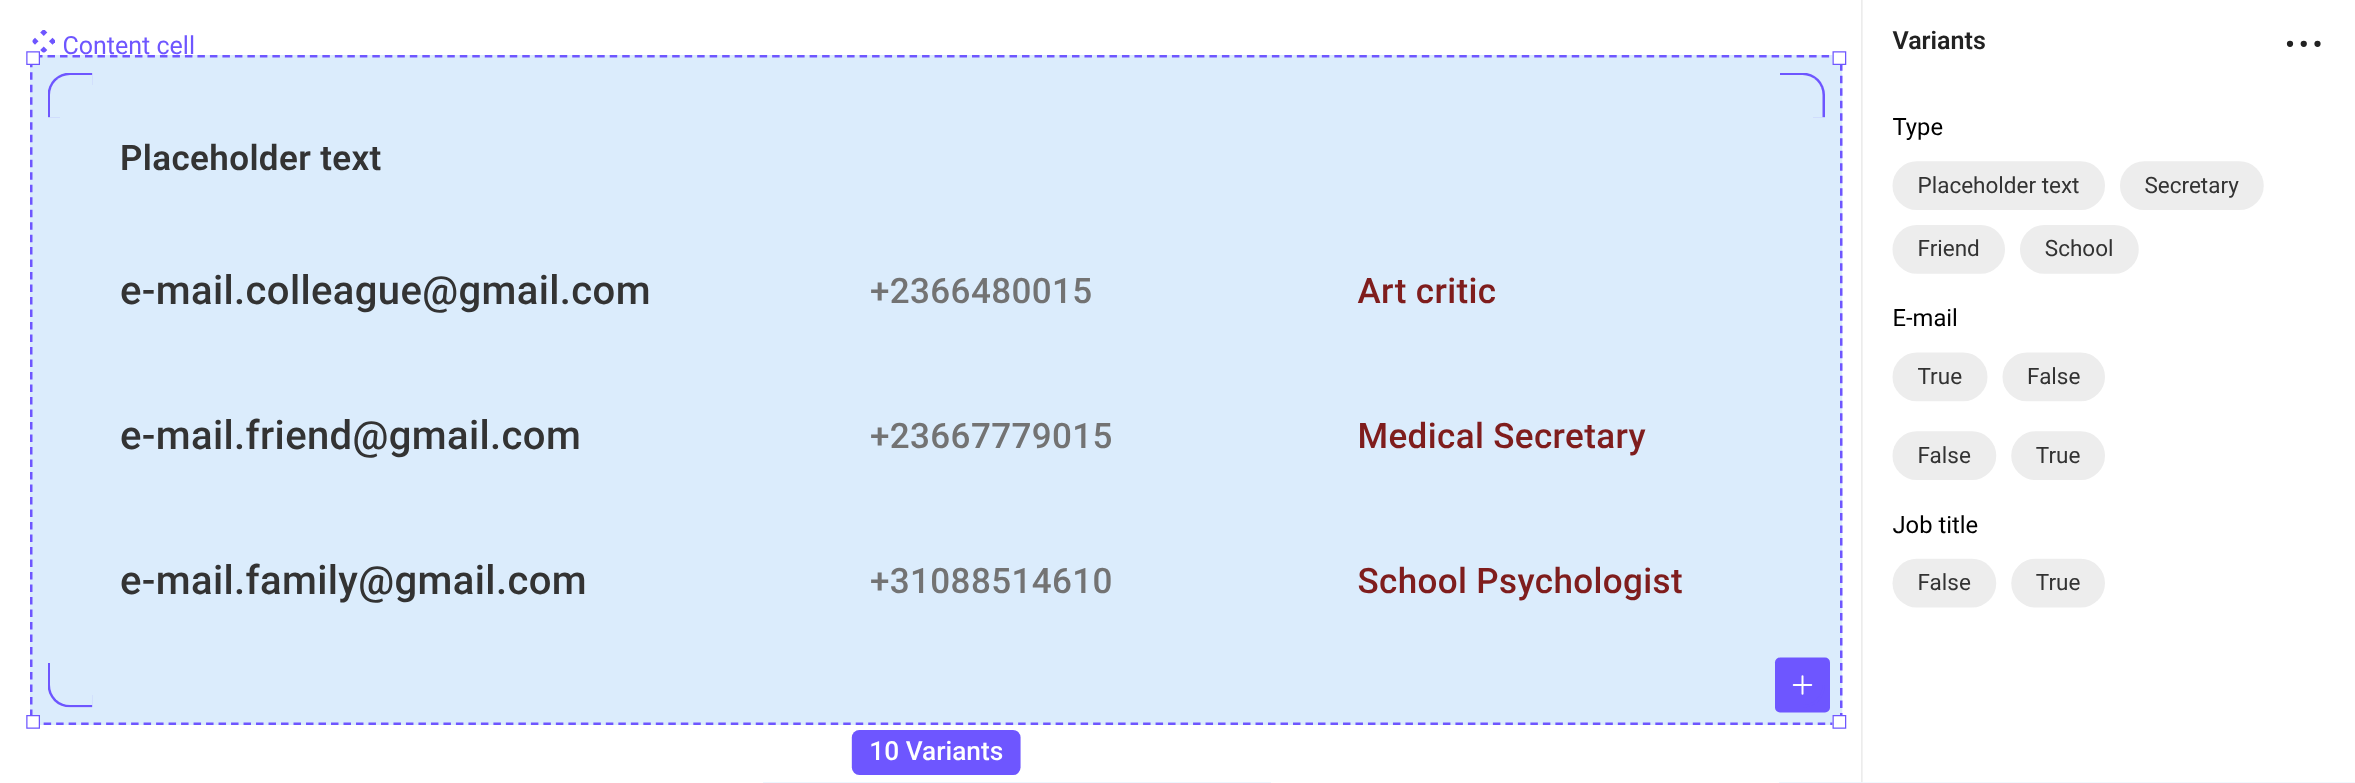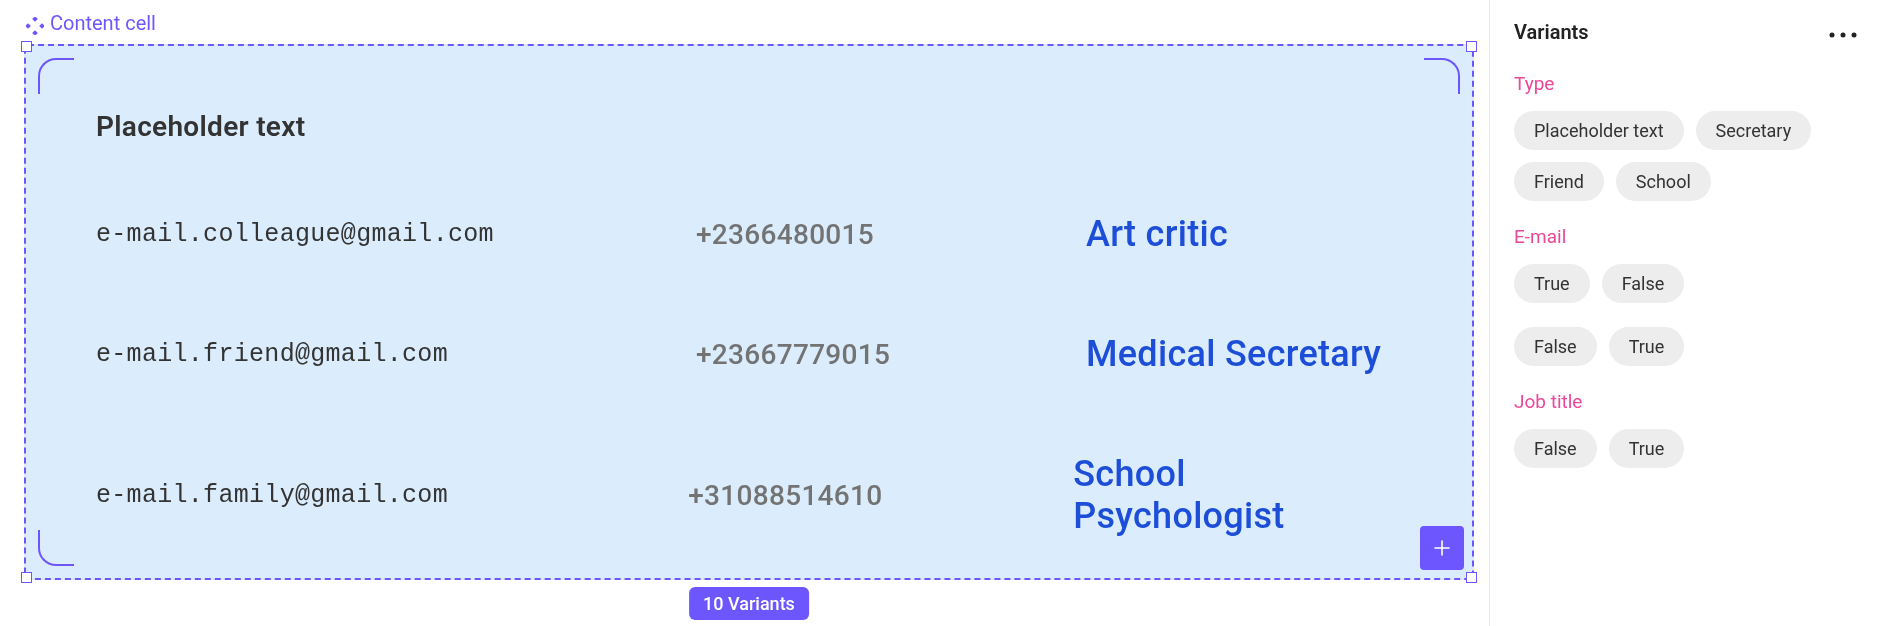--- a/index.html
+++ b/index.html
@@ -18,24 +18,24 @@
 
   
   .canvas {
     flex: 1;
     position: relative;
     padding: 28px 24px 0 24px;
   }
 
   .component-label {
     position: absolute;
-    top: 11px;
+    top: 24px;
     left: 26px;
     display: flex;
-    align-items: flex-end;
+    align-items: flex-start;
     gap: 6px;
     color: #6E56FF;
     font-size: 20px;
     z-index: 3;
   }
   .component-label svg { display: block; }
 
   .variants-frame {
     position: absolute;
     top: 44px;
@@ -83,37 +83,36 @@
     margin-bottom: 70px;
   }
   .row {
     display: flex;
     margin-bottom: 78px;
     align-items: center;
   }
   .row:last-child { margin-bottom: 4px; }
   .cell-email {
     width: 600px;
-    font-size: 25px;
+    font-size: 32px;
     font-weight: 500;
     color: #333333;
     letter-spacing: 0.3px;
-    font-family: Liberation Mono, monospace;
   }
   .cell-phone {
     width: 390px;
     font-size: 28px;
     font-weight: 500;
     color: #737373;
     letter-spacing: 0.3px;
   }
   .cell-job {
-    font-size: 36px;
+    font-size: 28px;
     font-weight: 500;
-    color: #1d4ed8;
+    color: #7f1d1d;
     letter-spacing: 0.3px;
   }
 
   .add-variant-btn {
     position: absolute;
     right: 8px;
     bottom: 8px;
     width: 44px;
     height: 44px;
     background: #6E56FF;
@@ -125,60 +124,60 @@
   }
   .add-variant-btn svg { display:block; }
 
   .variants-badge {
     position: absolute;
     left: 50%;
     transform: translateX(-50%);
     bottom: -42px;
     background: #6E56FF;
     color: #ffffff;
-    font-size: 18px;
+    font-size: 21px;
     font-weight: 500;
     padding: 6px 14px;
     border-radius: 6px;
     margin-top: 27px;
   }
 
   
   .sidebar {
     width: 395px;
     border-left: 1px solid #E6E6E6;
     padding: 20px 24px;
     background: #ffffff;
   }
   .sidebar-header {
     display: flex;
     justify-content: space-between;
     align-items: center;
-    margin-bottom: 28px;
+    margin-bottom: 46px;
   }
   .sidebar-title {
     font-size: 20px;
     font-weight: 600;
     color: #222222;
   }
   .more-icon {
     width: 34px;
     height: 20px;
     display: flex;
     align-items: center;
     justify-content: center;
     cursor: pointer;
   }
 
   .prop-section {
     margin-bottom: 24px;
   }
   .prop-label {
     font-size: 19px;
-    color: #ec4899;
+    color: #000000;
     margin-bottom: 16px;
   }
   .chip-row {
     display: flex;
     flex-wrap: wrap;
     gap: 12px;
   }
   .chip {
     background: #EDEDED;
     color: #333333;

